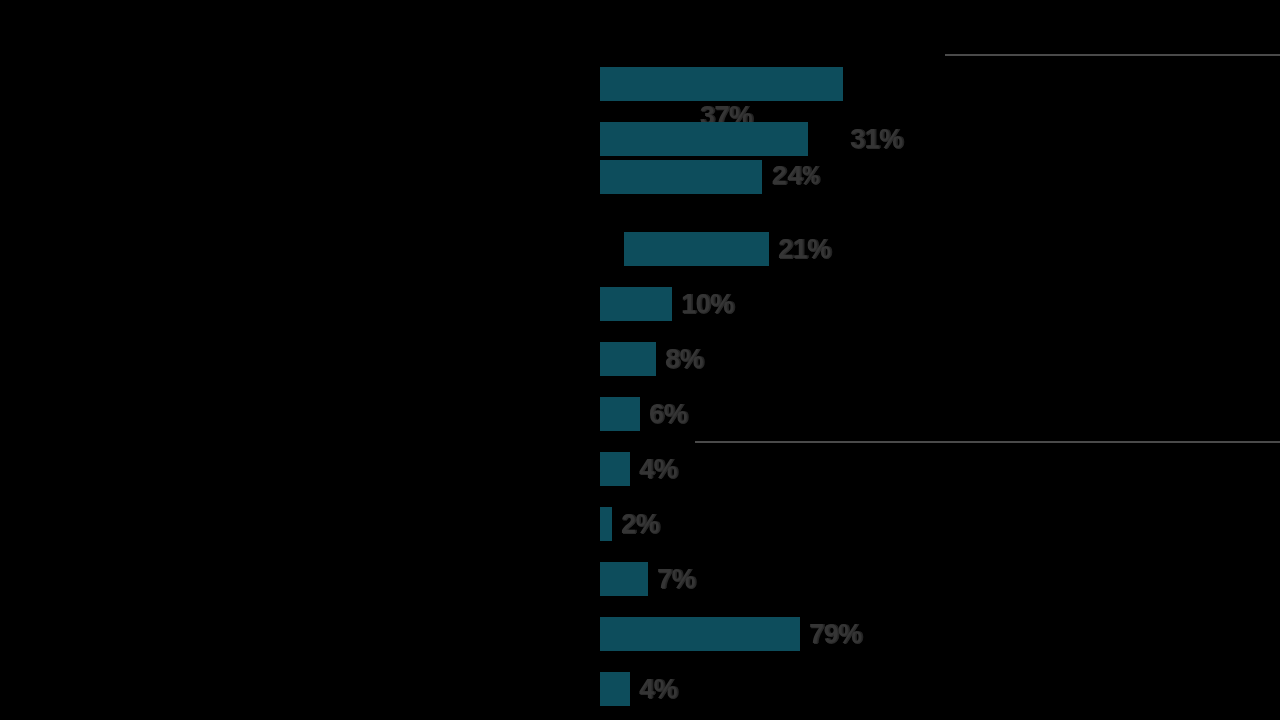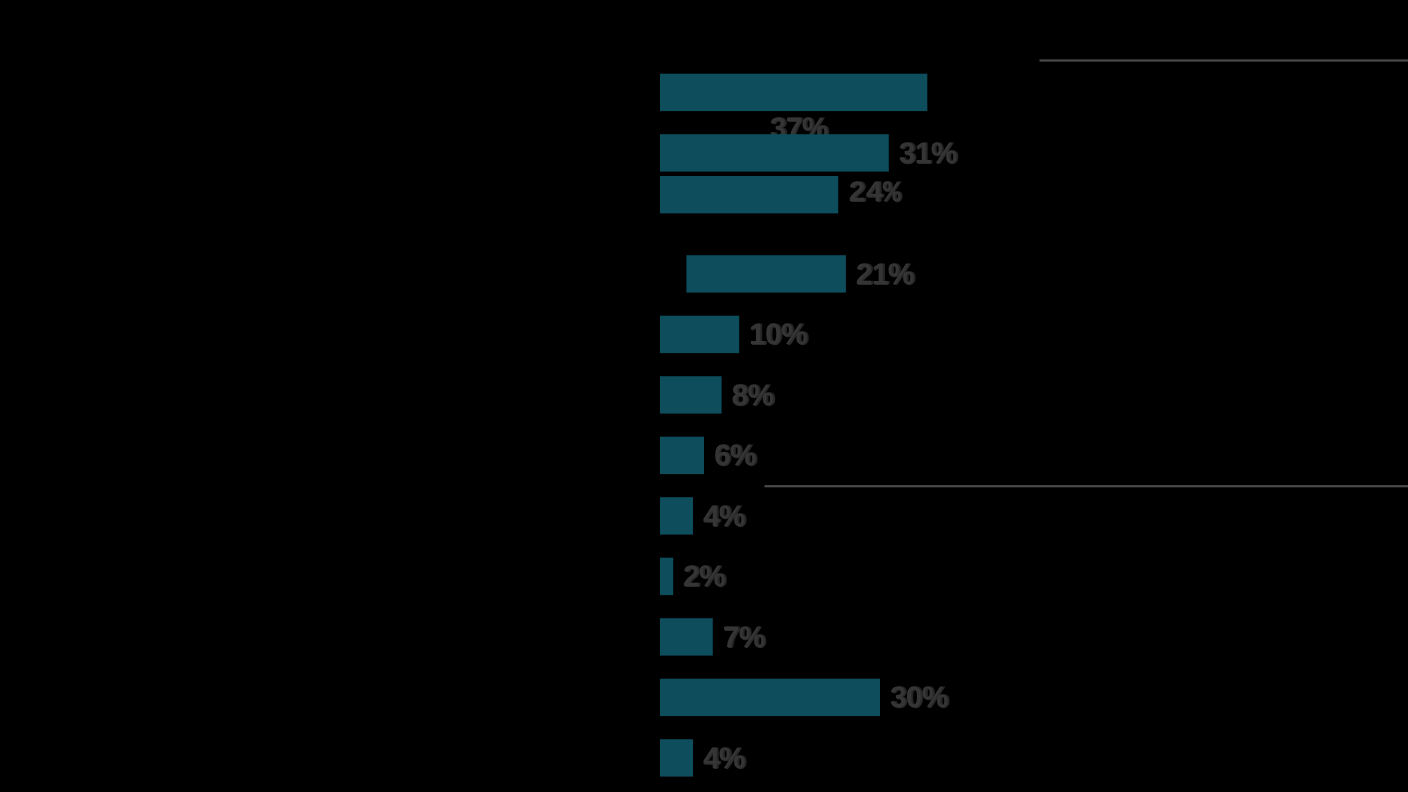--- a/index.html
+++ b/index.html
@@ -77,21 +77,21 @@
   <div class="plot-area">
 
     <div class="grid-line" style="left:345px; top:24px; width:335px;"></div>
     <div class="grid-line" style="left:95px; top:411px; width:585px;"></div>
 
     <div class="bar-row" style="top:37px;flex-direction:column;">
       <span class="bar" style="width:243px;"></span>
       <span class="bar-label">37%</span>
     </div>
 
-    <div class="bar-row" style="top:92px;">
+    <div class="bar-row" style="top:92px;gap:33px;">
       <span class="bar" style="width:208px;"></span>
       <span class="bar-label">31%</span>
     </div>
 
     <div class="bar-row" style="top:130px;font-family:Liberation Mono, monospace;">
       <span class="bar" style="width:162px;"></span>
       <span class="bar-label">24%</span>
     </div>
 
     <div class="bar-row" style="top:202px;margin-left:24px;">
@@ -124,21 +124,21 @@
       <span class="bar-label">2%</span>
     </div>
 
     <div class="bar-row" style="top:532px;">
       <span class="bar" style="width:48px;"></span>
       <span class="bar-label">7%</span>
     </div>
 
     <div class="bar-row" style="top:587px;">
       <span class="bar" style="width:200px;"></span>
-      <span class="bar-label">30%</span>
+      <span class="bar-label">79%</span>
     </div>
 
     <div class="bar-row" style="top:642px;">
       <span class="bar" style="width:30px;"></span>
       <span class="bar-label">4%</span>
     </div>
 
   </div>
 </div>
 

